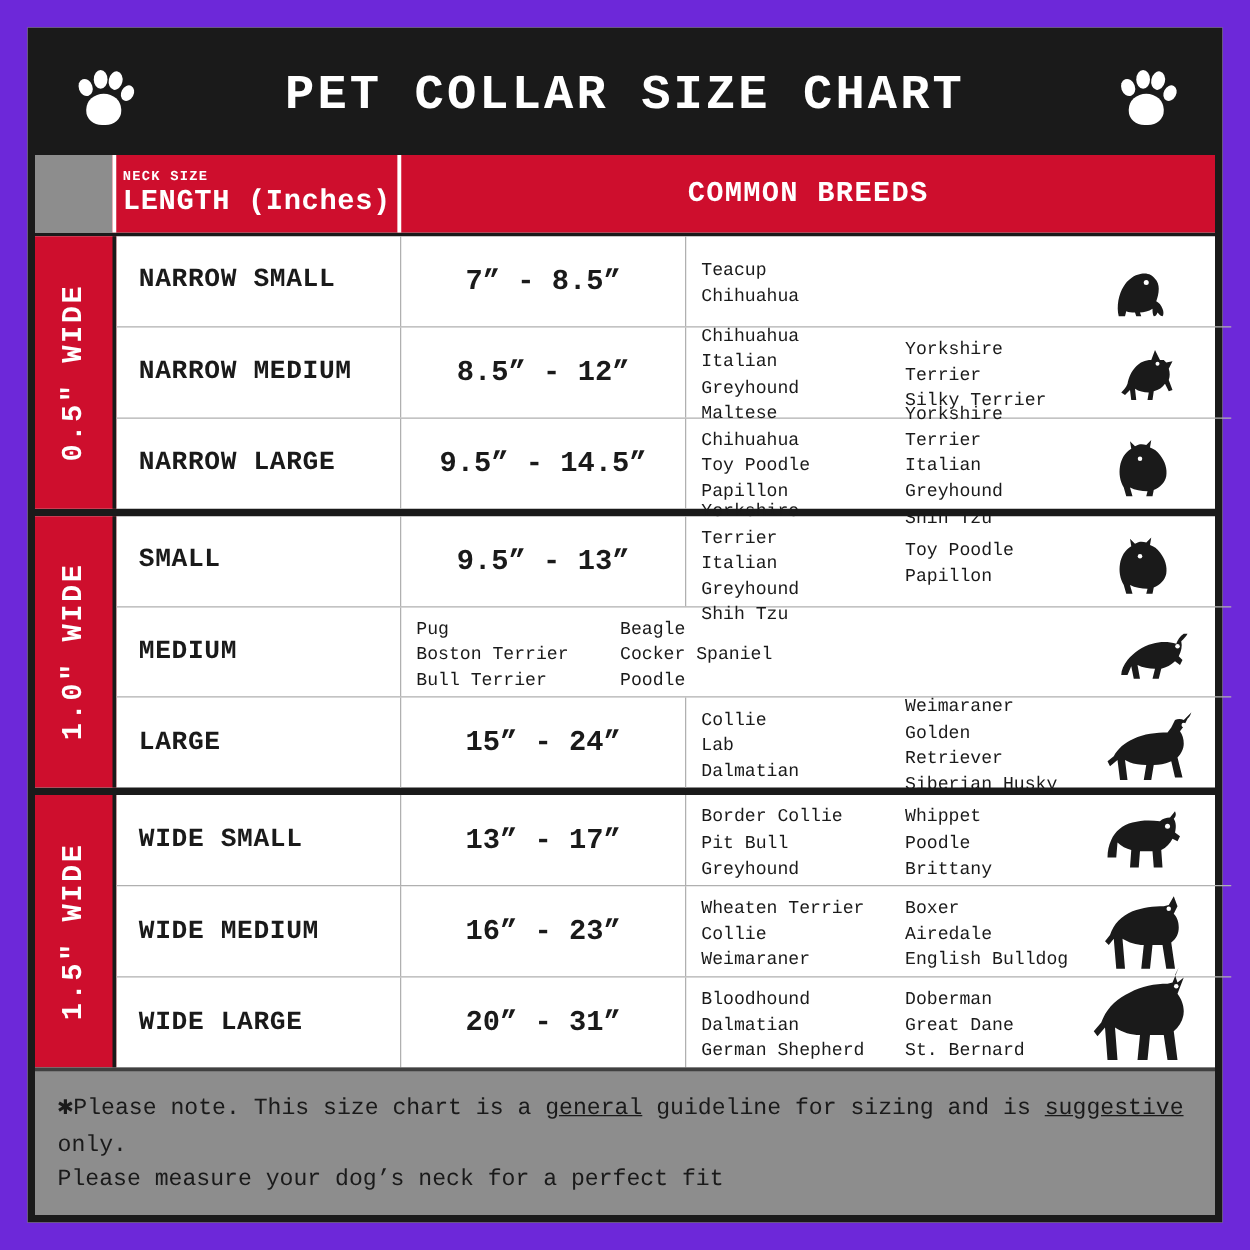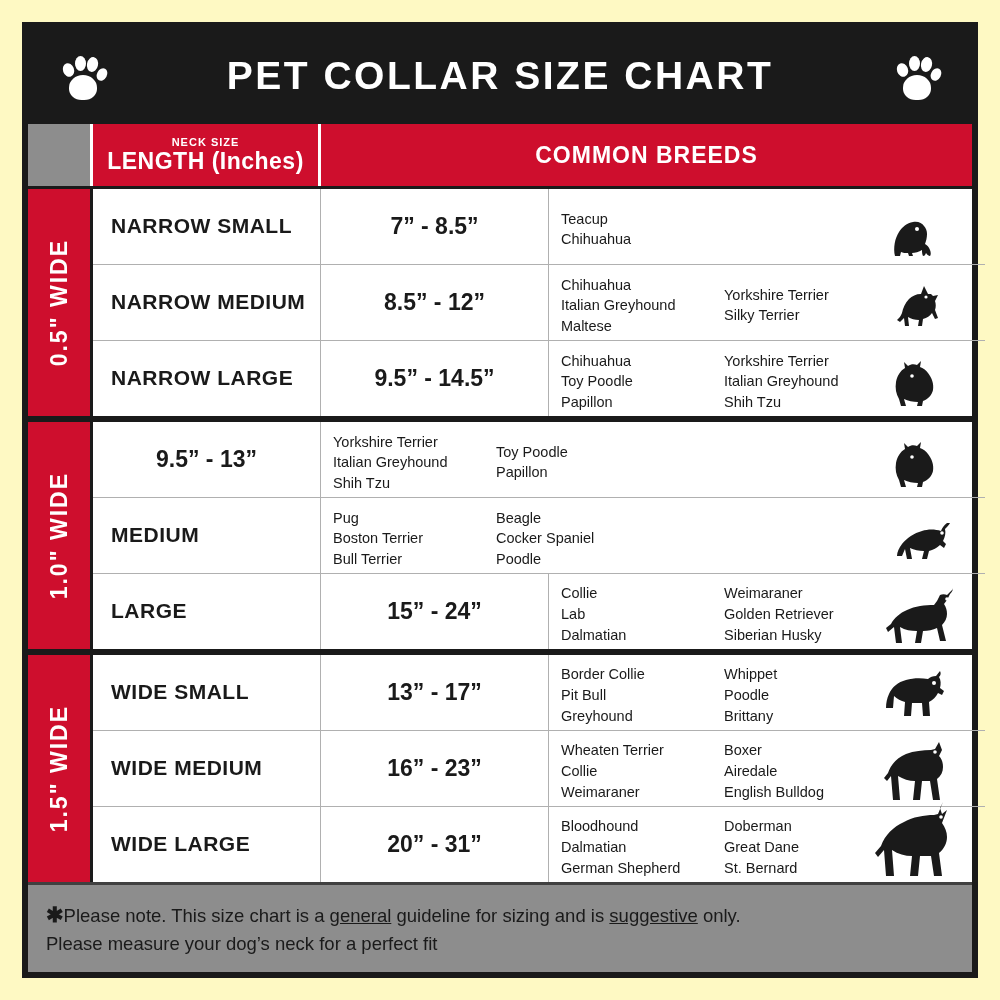--- a/index.html
+++ b/index.html
@@ -10,23 +10,24 @@
   body {
     width: 1000px;
     height: 1000px;
     font-family: "Liberation Sans", sans-serif;
     overflow: hidden;
   }
   .chart {
     position: relative;
     width: 1000px;
     height: 1000px;
-    background: #fef9c3;
+    background: #6d28d9;
     box-sizing: border-box;
     padding: 22px 22px 22px 22px;
+    font-family: Liberation Mono, monospace;
   }
   .frame {
     width: 956px;
     height: 956px;
     border: 6px solid #1a1a1a;
     box-sizing: border-box;
     display: flex;
     flex-direction: column;
     background: #ffffff;
   }
@@ -93,21 +94,21 @@
     align-items: center;
     justify-content: center;
     box-sizing: border-box;
     color: #ffffff;
     font-weight: bold;
   }
   .colhead .blank { background: #8d8d8d; }
   .colhead .red   { background: #ce0e2d; border-left: 3px solid #ffffff; }
   .colhead .size-lbl   { font-size: 23px; letter-spacing: 1px; }
   .colhead .breeds-lbl { font-size: 23px; letter-spacing: 1px; }
-  .len-wrap { text-align: center; line-height: 1.05; }
+  .len-wrap { text-align: left; line-height: 1.05; }
   .len-small { font-size: 11px; letter-spacing: 1px; display: block; }
   .len-big { font-size: 23px; letter-spacing: 0.5px; display: block; }
 
   .group {
     display: flex;
     flex: 1 1 auto;
     border-bottom: 6px solid #1a1a1a;
   }
   .group:last-of-type { border-bottom: 0; }
   .group-label {
@@ -330,20 +331,21 @@
         </div>
       </div>
 
       <div class="group">
         <div class="group-label">
           <span>1.0" WIDE</span>
         </div>
         <div class="rows">
 
           <div class="row">
+            <div class="cell-size">SMALL</div>
             <div class="cell-length">9.5” - 13”</div>
             <div class="cell-breeds">
               <div class="breed-cols">
                 <div class="breed-col">
                   <span>Yorkshire Terrier</span>
                   <span>Italian Greyhound</span>
                   <span>Shih Tzu</span>
                 </div>
                 <div class="breed-col">
                   <span>Toy Poodle</span>

